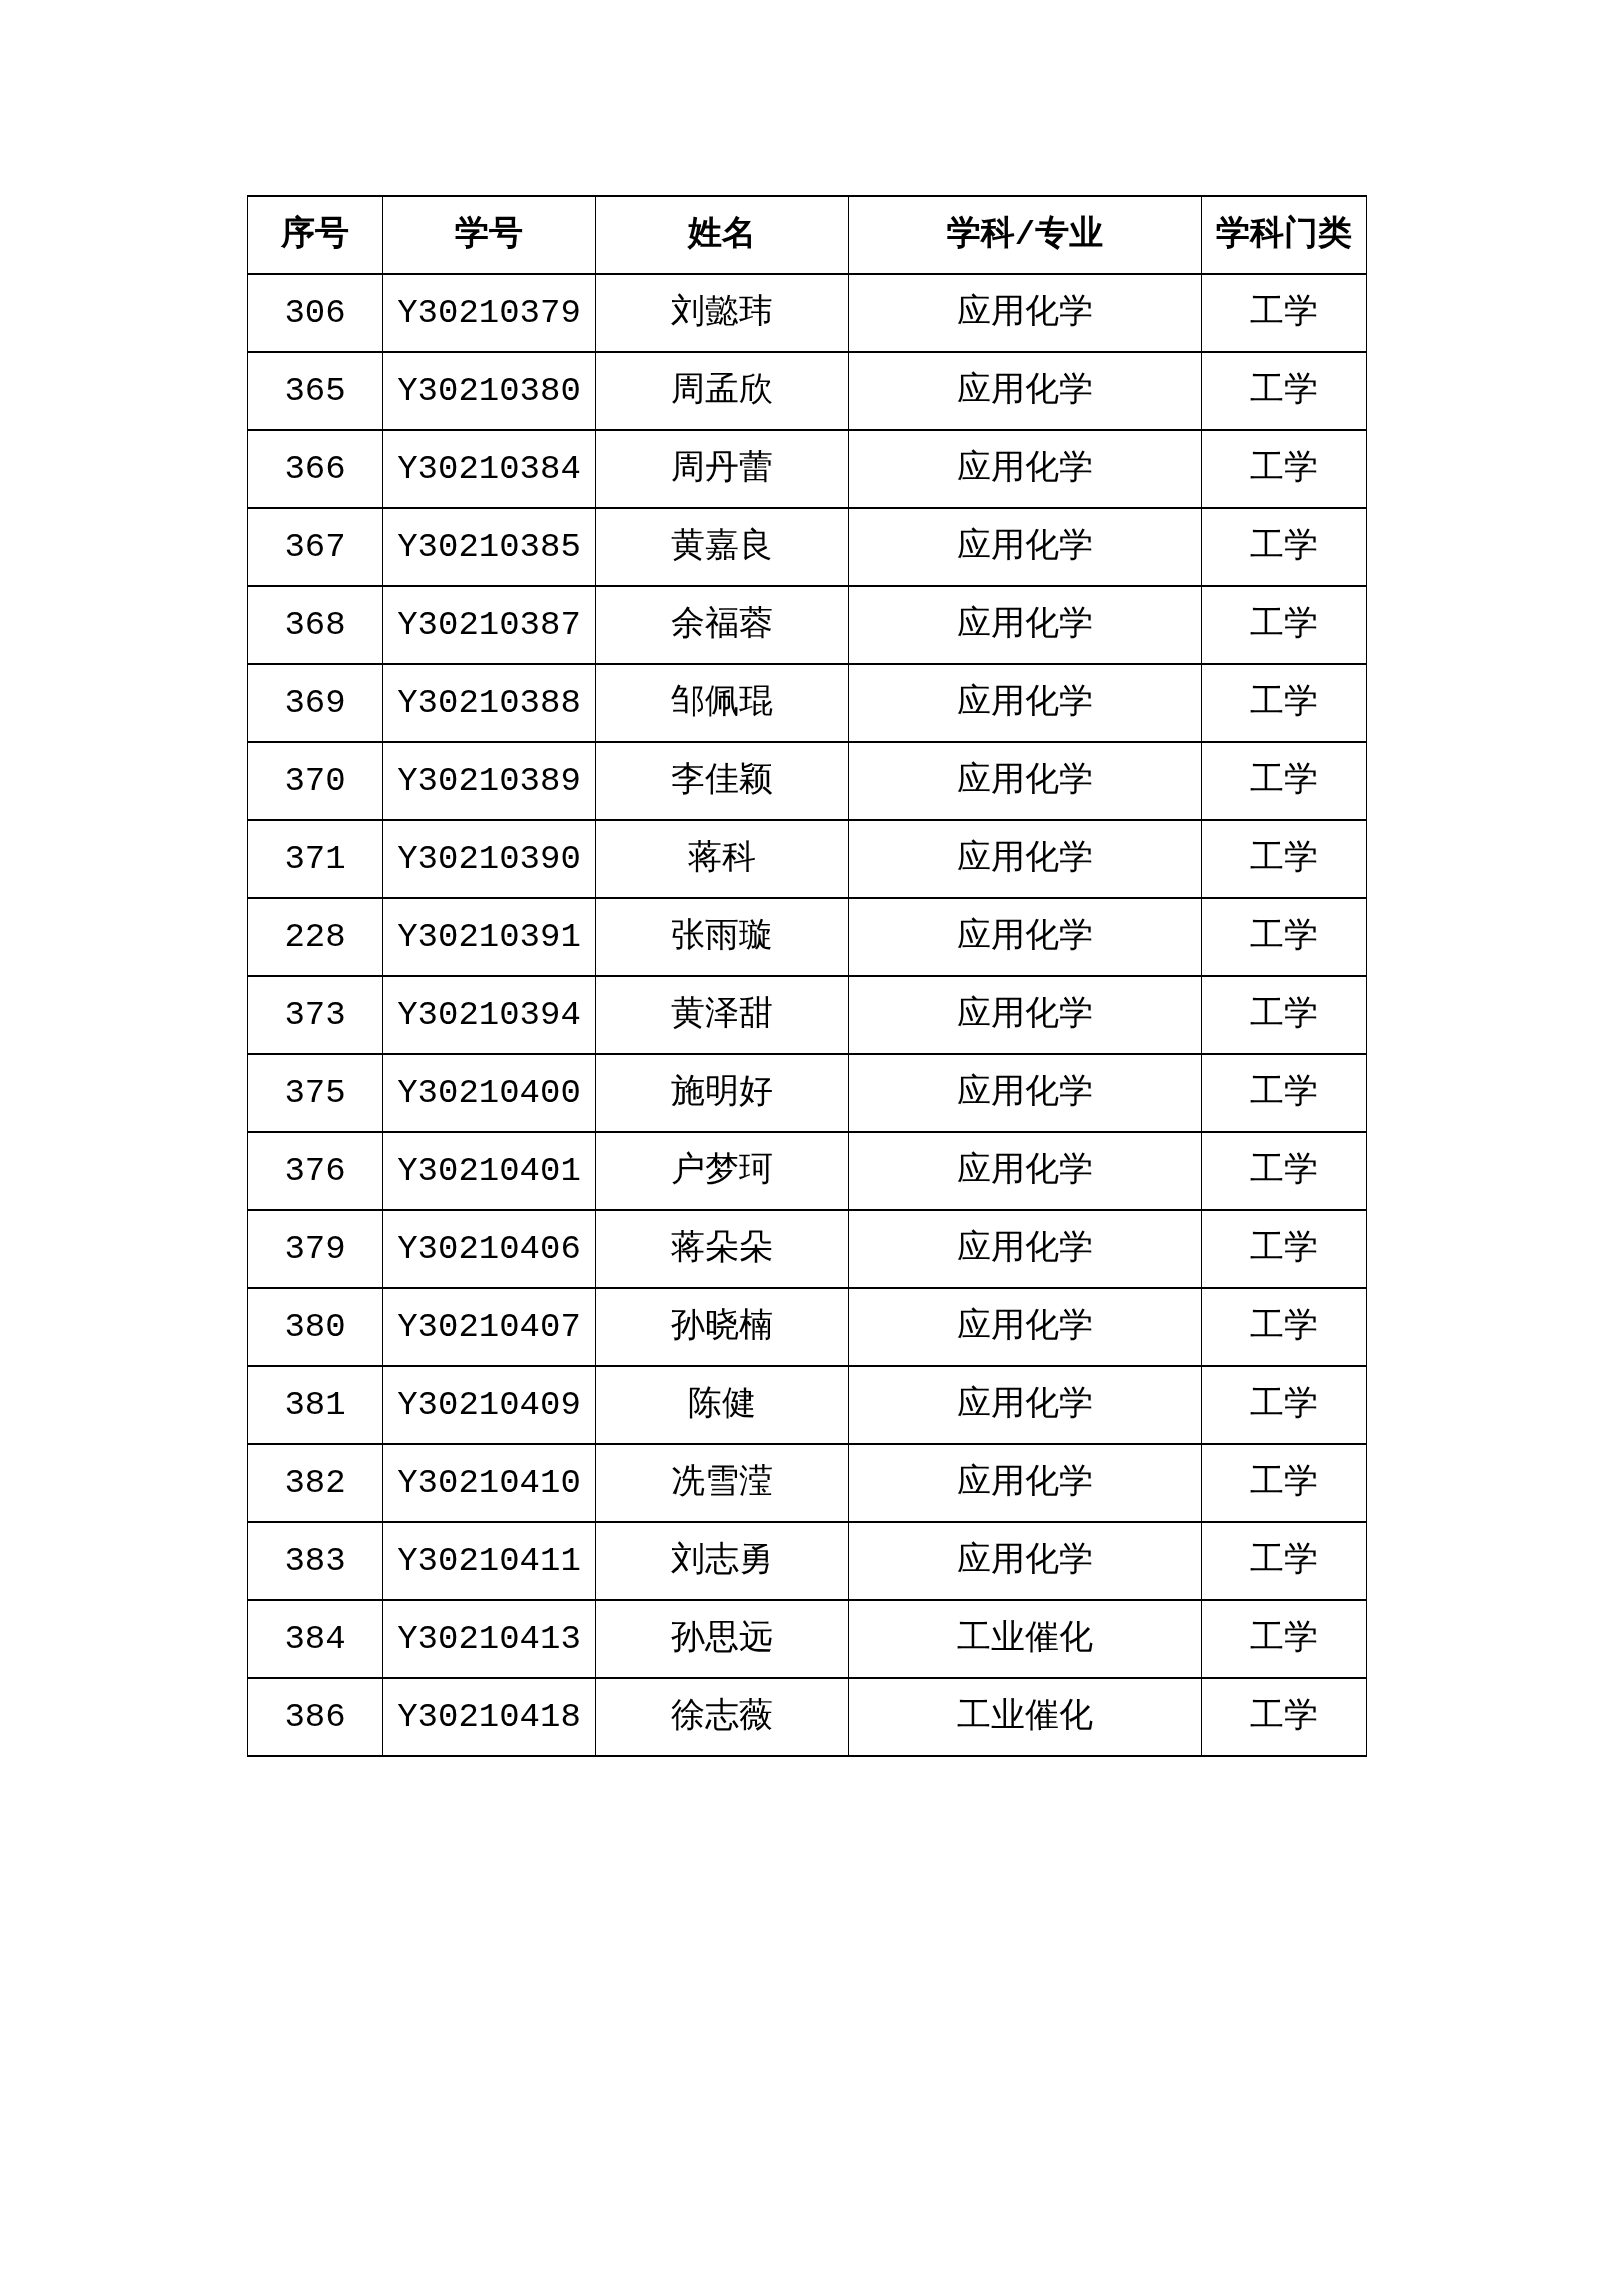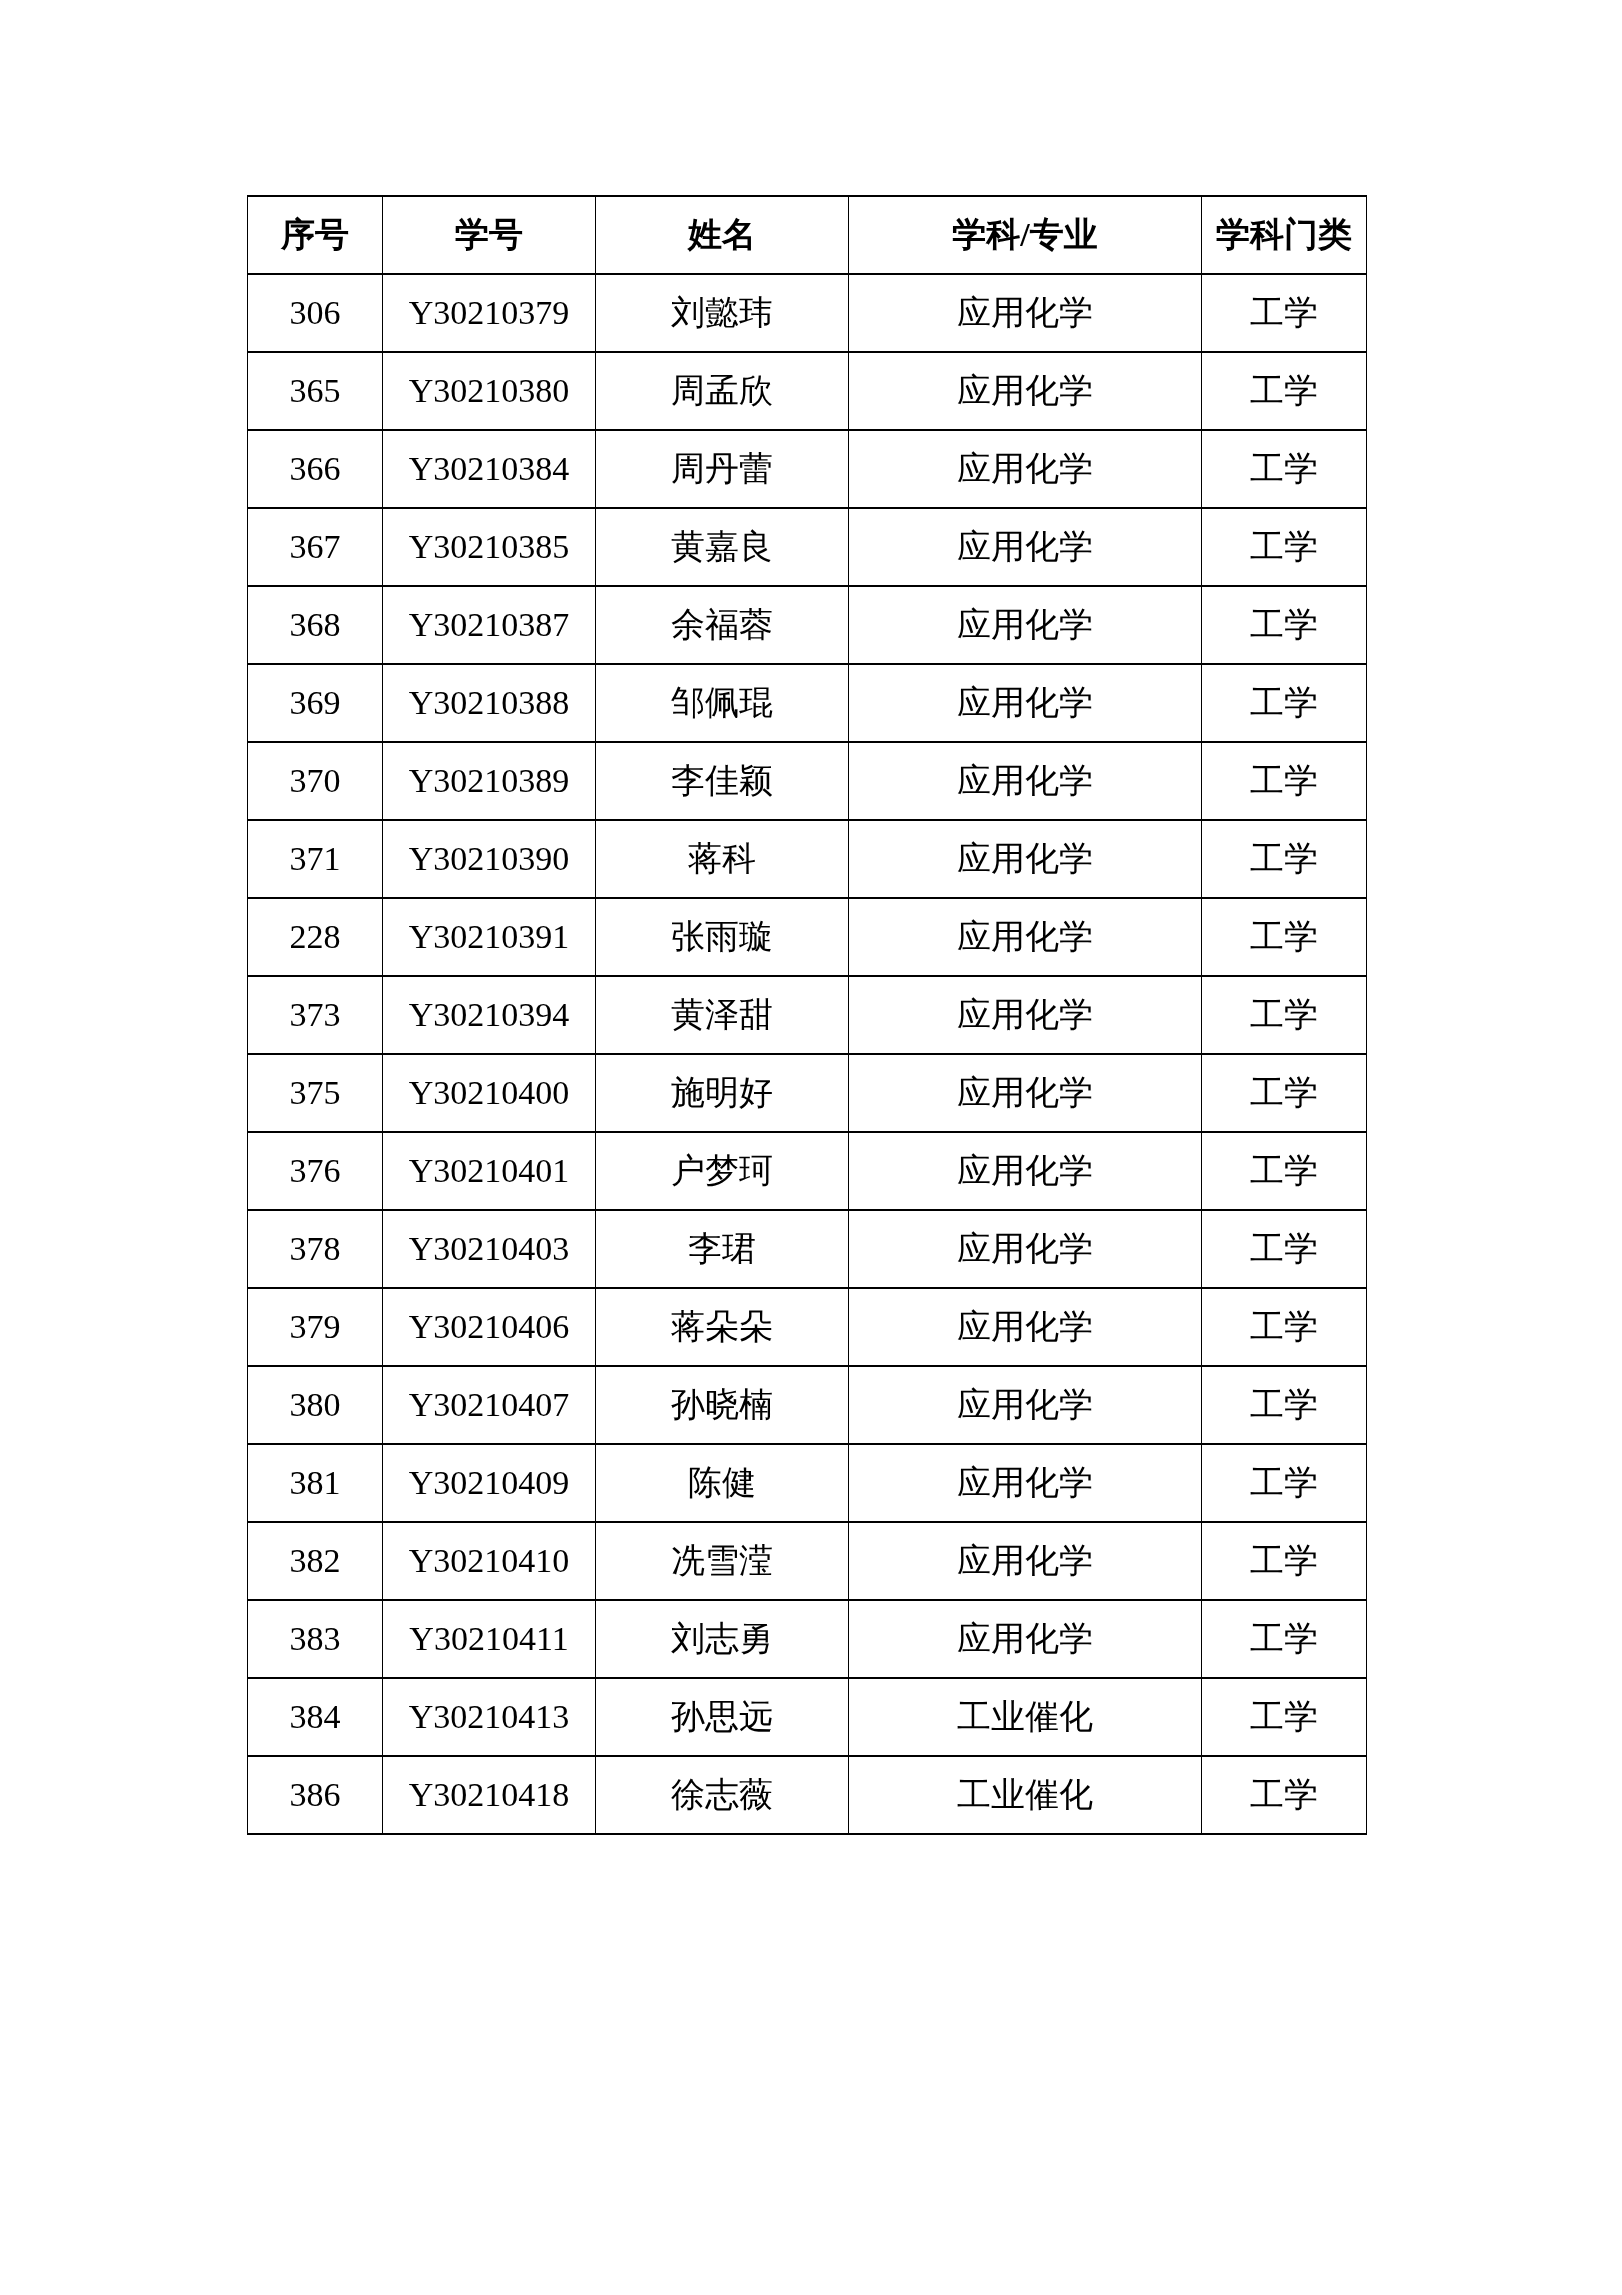--- a/index.html
+++ b/index.html
@@ -5,21 +5,21 @@
   html, body {
     margin: 0;
     padding: 0;
     background: #ffffff;
   }
   .page {
     position: relative;
     width: 1408px;
     height: 2295px;
     background: #ffffff;
-    font-family: Liberation Serif, serif;
+    font-family: Liberation Mono, monospace;
     color: #000000;
     overflow: hidden;
   }
   table.roster {
     position: absolute;
     left: 247px;
     top: 195px;
     width: 1119px;
     border-collapse: collapse;
     table-layout: fixed;
@@ -144,27 +144,20 @@
           <td>工学</td>
         </tr>
         <tr>
           <td>376</td>
           <td>Y30210401</td>
           <td>户梦珂</td>
           <td>应用化学</td>
           <td>工学</td>
         </tr>
         <tr>
-          <td>378</td>
-          <td>Y30210403</td>
-          <td>李珺</td>
-          <td>应用化学</td>
-          <td>工学</td>
-        </tr>
-        <tr>
           <td>379</td>
           <td>Y30210406</td>
           <td>蒋朵朵</td>
           <td>应用化学</td>
           <td>工学</td>
         </tr>
         <tr>
           <td>380</td>
           <td>Y30210407</td>
           <td>孙晓楠</td>

